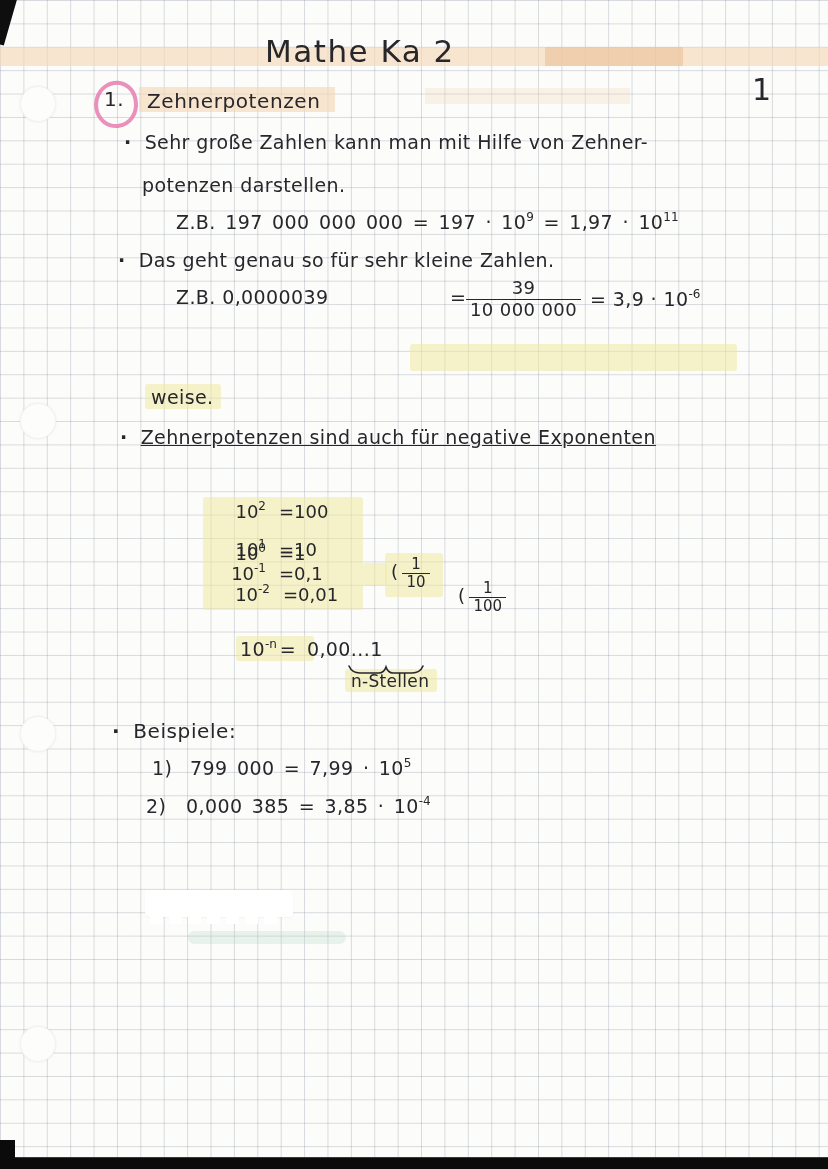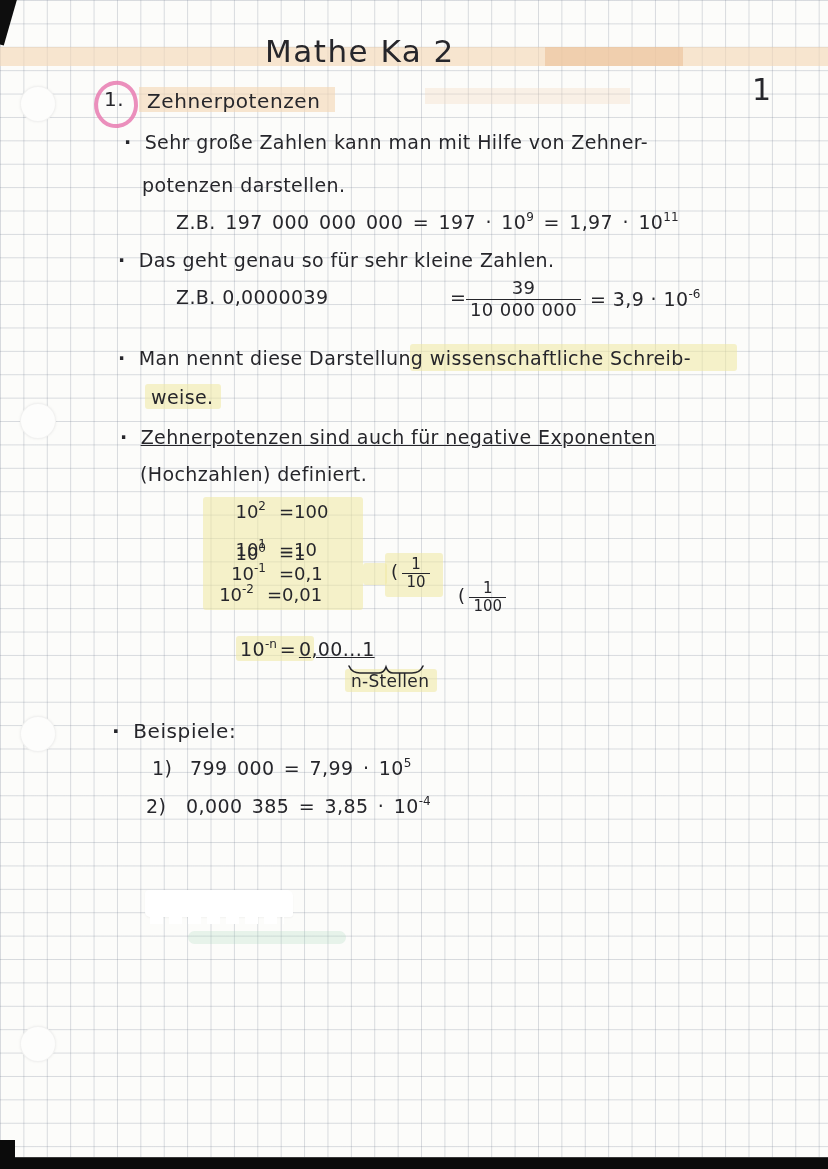--- a/index.html
+++ b/index.html
@@ -109,42 +109,40 @@
   <div class="abs txt hw" style="left:176px;top:286px;">Z.B. 0,0000039</div>
   <div class="abs txt hw" style="left:450px;top:286px;">=</div>
   <div class="abs txt" style="left:466px;top:278px;">
     <span class="frac hw-md">
         <span class="num">39</span>
         <span class="den">10 000 000</span>
       </span>
   </div>
   <div class="abs txt hw" style="left:590px;top:268px;margin-top:20px;"><span>= 3,9 · 10</span><span class="sup">-6</span></div>
 
-  <div class="abs txt hw" style="left:118px;top:347px;"><span class="bullet-dot">·</span><span>Man nennt diese Darstellung </span><span>wissenschaftliche Schreib-</span></div>
   <div class="abs txt hw" style="left:151px;top:386px;">weise.</div>
 
   <div class="abs txt hw" style="left:120px;top:426px;text-decoration:underline;"><span class="bullet-dot">·</span><span>Zehnerpotenzen sind auch für negative Exponenten</span></div>
-  <div class="abs txt hw" style="left:140px;top:463px;">(Hochzahlen) definiert.</div>
 
   <div class="pw-row" style="left:210px;top:501px;"><span class="pw-base"><span>10</span><span class="sup">2</span></span><span class="pw-eq">=</span><span>100</span></div>
   <div class="pw-row" style="left:210px;top:539px;"><span class="pw-base"><span>10</span><span class="sup">1</span></span><span class="pw-eq">=</span><span>10</span></div>
   <div class="pw-row" style="left:210px;top:543px;"><span class="pw-base"><span>10</span><span class="sup">0</span></span><span class="pw-eq">=</span><span>1</span></div>
   <div class="pw-row" style="left:210px;top:563px;"><span class="pw-base"><span>10</span><span class="sup">-1</span></span><span class="pw-eq">=</span><span>0,1</span></div>
-  <div class="pw-row" style="left:198px;top:584px;"><span class="pw-base"><span>10</span><span class="sup">-2</span></span><span class="pw-eq">=</span><span>0,01</span></div>
+  <div class="pw-row" style="left:214px;top:584px;"><span class="pw-base"><span>10</span><span class="sup">-2</span></span><span class="pw-eq">=</span><span>0,01</span></div>
 
   <div class="abs txt" style="left:391px;top:556px;"><span class="hw-md">(</span><span class="frac" style="font-size:15px;margin-left:4px;">
         <span>1</span>
         <span class="den">10</span>
       </span></div>
   <div class="abs txt" style="left:458px;top:580px;"><span class="hw-md">(</span><span class="frac" style="font-size:15px;margin-left:4px;">
         <span>1</span>
         <span class="den">100</span>
       </span></div>
 
-  <div class="abs txt hw" style="left:240px;top:638px;"><span>10</span><span class="sup">-n</span><span style="display:inline-block;width:22px;text-align:center;">=</span><span style="margin-left:0;text-decoration:underline;">0,00...1</span></div>
+  <div class="abs txt hw" style="left:240px;top:638px;"><span>10</span><span class="sup">-n</span><span style="display:inline-block;width:22px;text-align:center;">=</span><span style="margin-left:8px;">0,00...1</span></div>
   <div class="ubrace">
     <svg width="78" height="11" viewBox="0 0 78 11">
         <path d="M2,2 Q5,9 13,9 L32,9 Q37,9 39,3 Q41,9 46,9 L65,9 Q73,9 76,2" fill="none" stroke="#26262b" stroke-width="1.6" stroke-linecap="round"></path>
       </svg>
   </div>
   <div class="abs txt hw-sm" style="left:351px;top:671px;text-align:center;">n-Stellen</div>
 
   <div class="abs txt hw-lg" style="left:112px;top:719px;"><span class="bullet-dot">·</span><span>Beispiele:</span></div>
 
   <div class="abs txt hw" style="left:152px;top:757px;"><span style="display:inline-block;width:38px;">1)</span><span style="word-spacing:3px;"><span>799 000 = 7,99 · 10</span><span class="sup">5</span><span></span></span></div>

